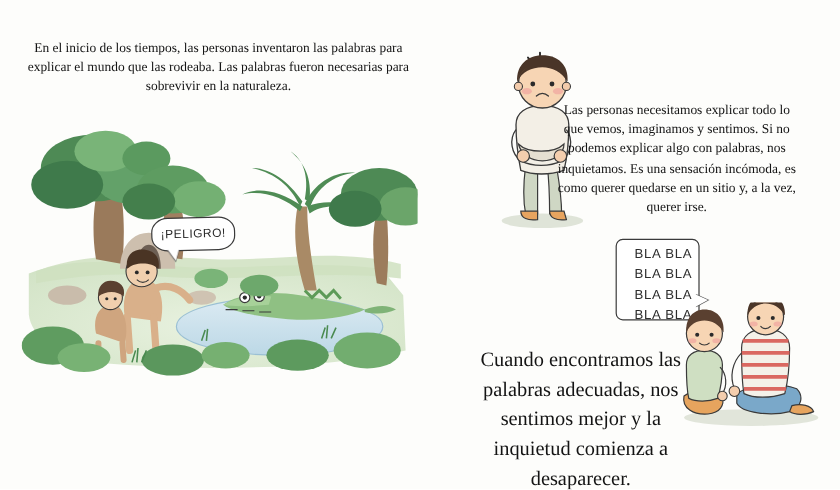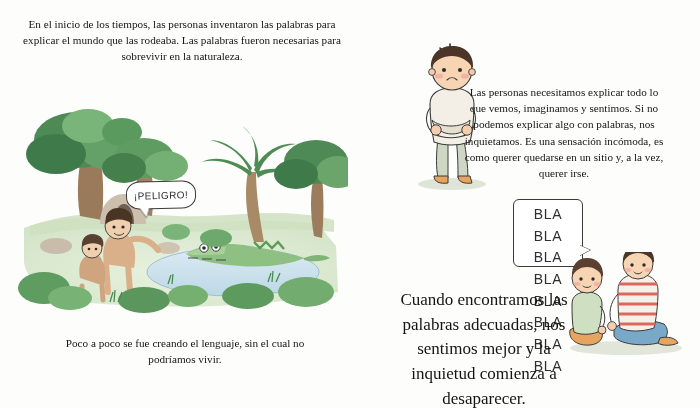--- a/index.html
+++ b/index.html
@@ -23,21 +23,21 @@
   
   .text-block {
     position: absolute;
     text-align: center;
     font-family: "Liberation Serif", serif;
     color: #141414;
     line-height: 1.45;
   }
   #intro-text {
     left: 22px;
-    top: 16px;
+    top: 32px;
     width: 320px;
     font-size: 11.2px;
   }
   #lower-left-text {
     left: 55px;
     top: 335px;
     width: 260px;
     font-size: 11.2px;
   }
   #right-upper-text {
@@ -90,25 +90,25 @@
     left: 513px;
     top: 199px;
     width: 70px;
     height: 68px;
     background: #ffffff;
     border: 1.4px solid #3a3a3a;
     border-radius: 6px;
     padding: 4px 5px;
     box-sizing: border-box;
     font-family: "Liberation Sans", sans-serif;
-    font-size: 14px;
+    font-size: 11px;
     letter-spacing: 0.6px;
     color: #2e2e2e;
     line-height: 1.55;
-    text-align: center;
+    text-align: right;
   }
   #bla-bubble .tail {
     position: absolute;
     right: -8px;
     bottom: 10px;
     width: 0; height: 0;
     border-top: 5px solid transparent;
     border-bottom: 6px solid transparent;
     border-left: 11px solid #ffffff;
     filter: drop-shadow(1px 0.5px 0px #3a3a3a);
@@ -268,23 +268,20 @@
         <path d="M150,188 l3,-9 M154,188 l1,-10"></path>
       </g>
     </svg>
   </div>
 
   <div id="peligro-bubble">
     <span>¡PELIGRO!</span>
     <span class="tail"></span>
   </div>
 
-  <div class="text-block" id="lower-left-text">
-    <p>Poco a poco se fue creando el lenguaje, sin el cual no podríamos vivir.</p>
-  </div>
 
   <div id="spark-marks">
     <svg viewBox="0 0 36 28" width="36" height="28">
       <g stroke="#2b2b2b" stroke-width="1.6" stroke-linecap="round">
         <path d="M18,2 L18,10"></path>
         <path d="M8,6 L13,12"></path>
         <path d="M28,6 L23,12"></path>
         <path d="M4,16 L11,17"></path>
         <path d="M32,16 L25,17"></path>
       </g>

